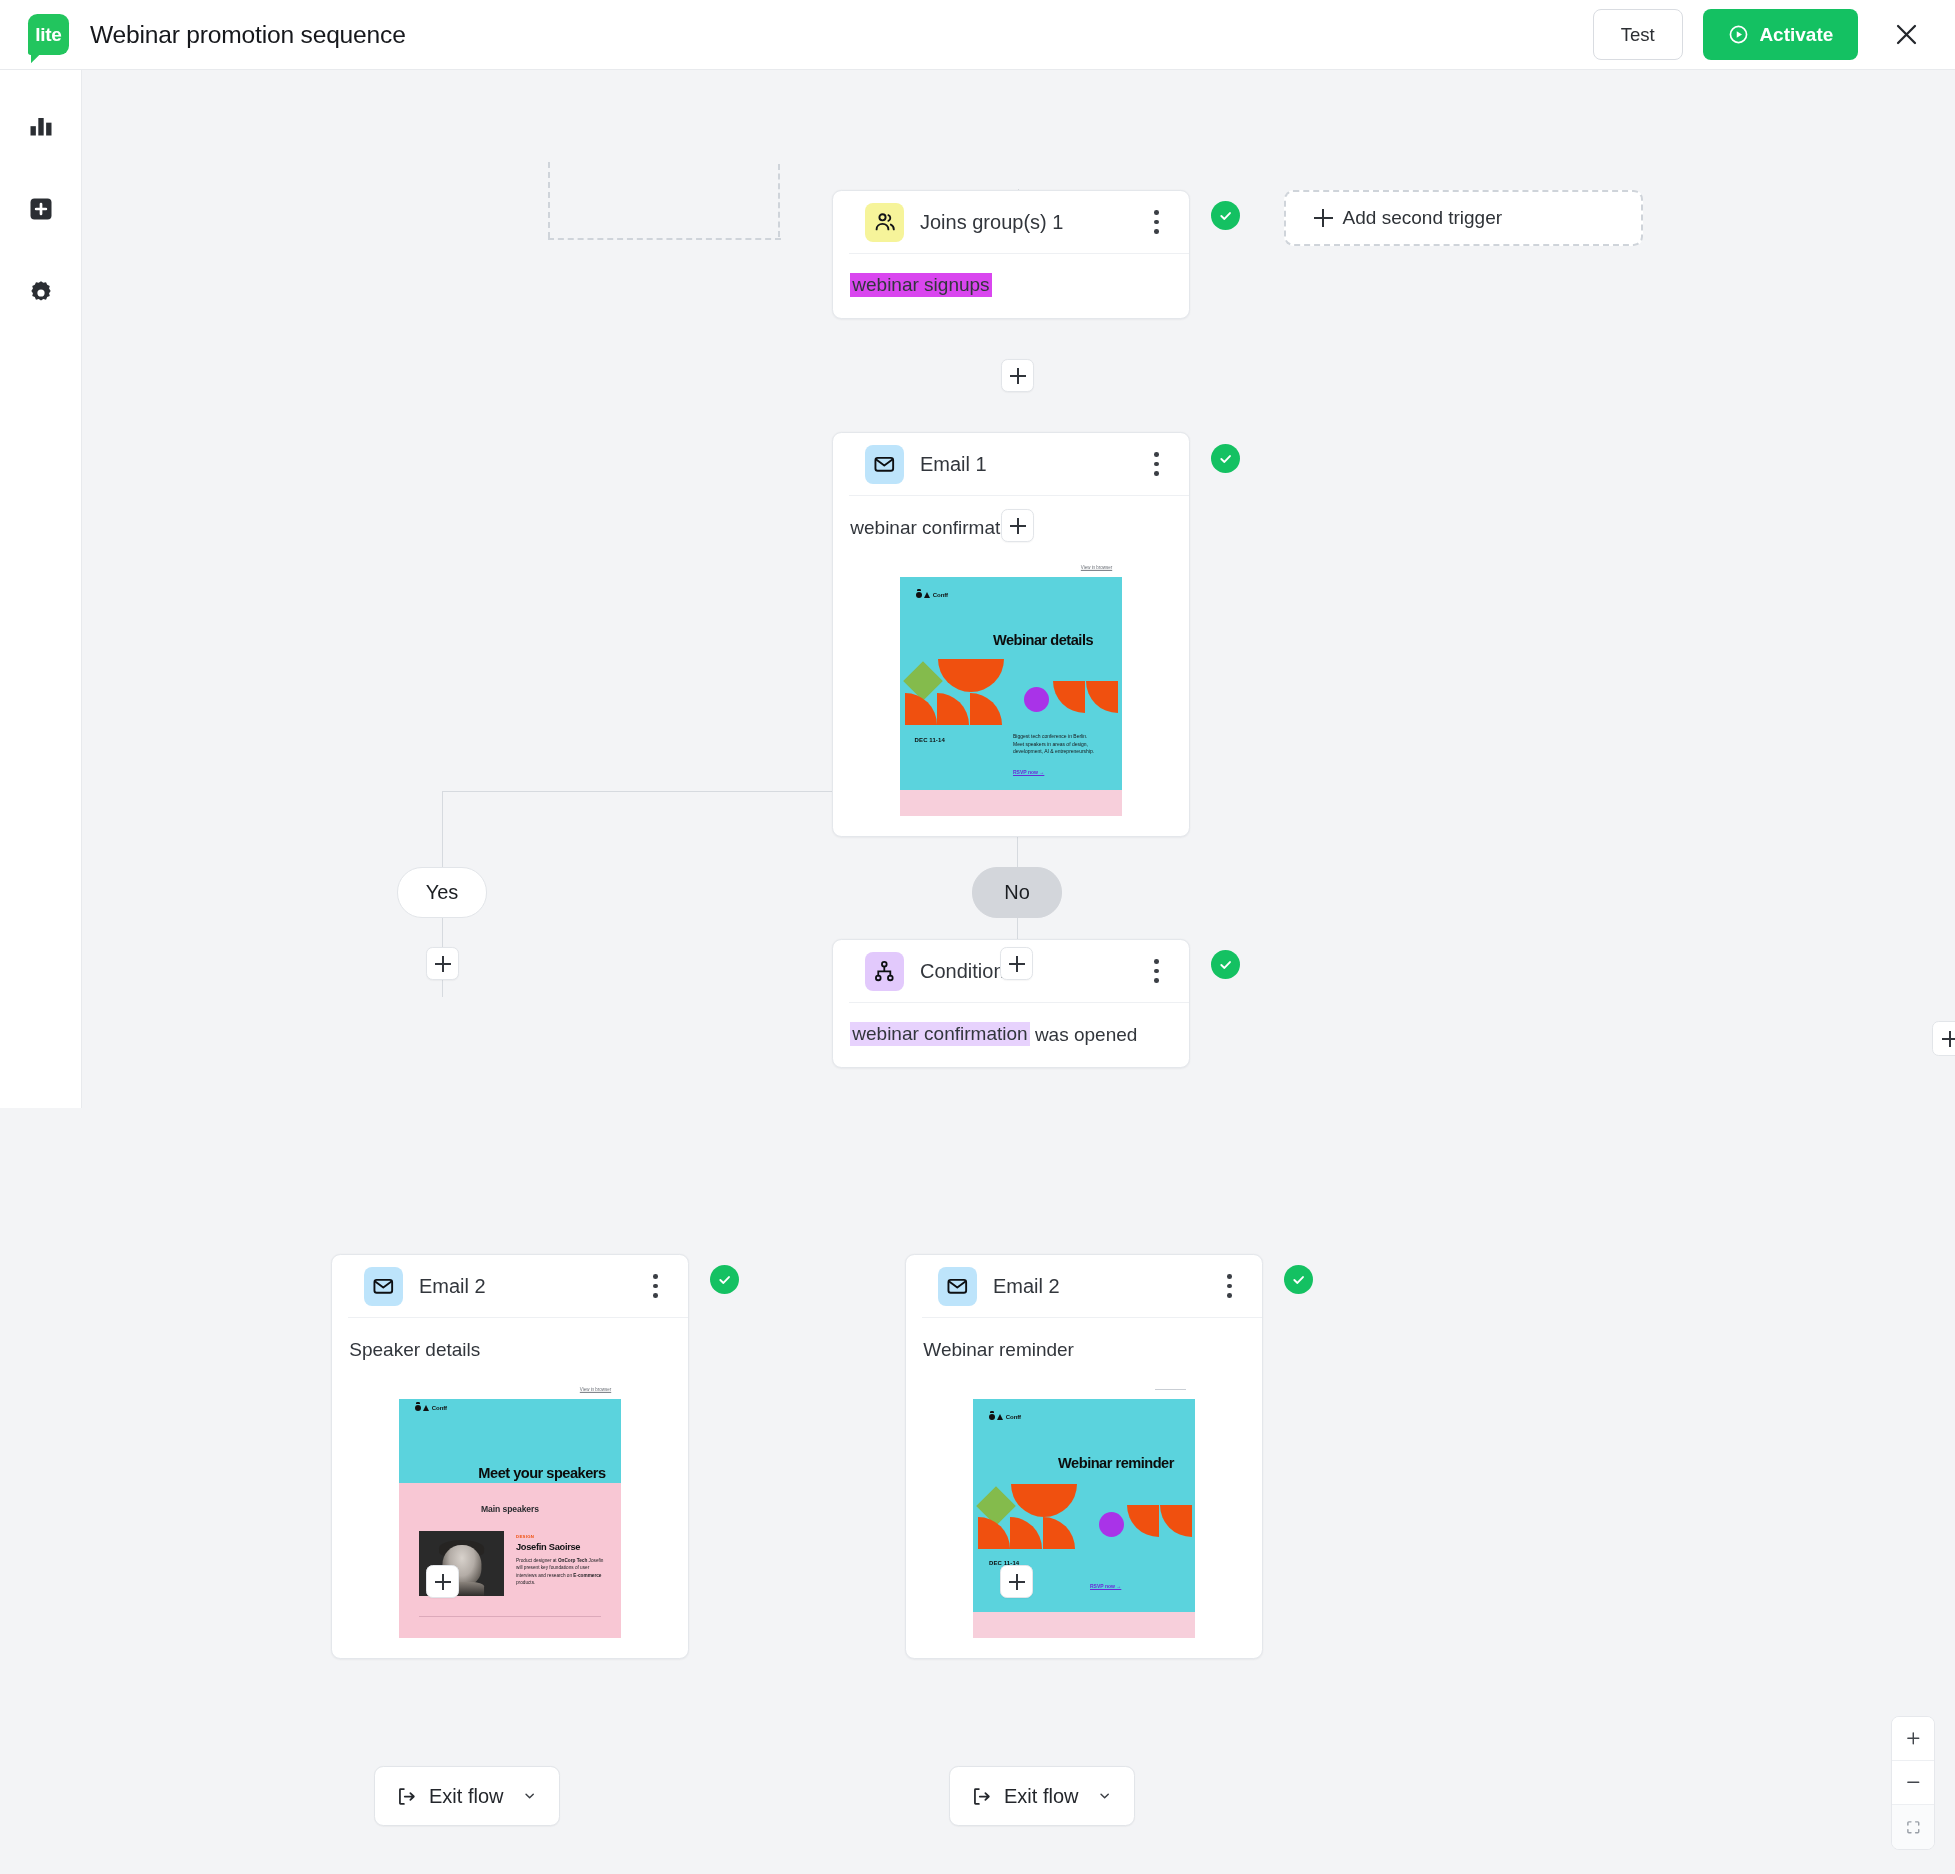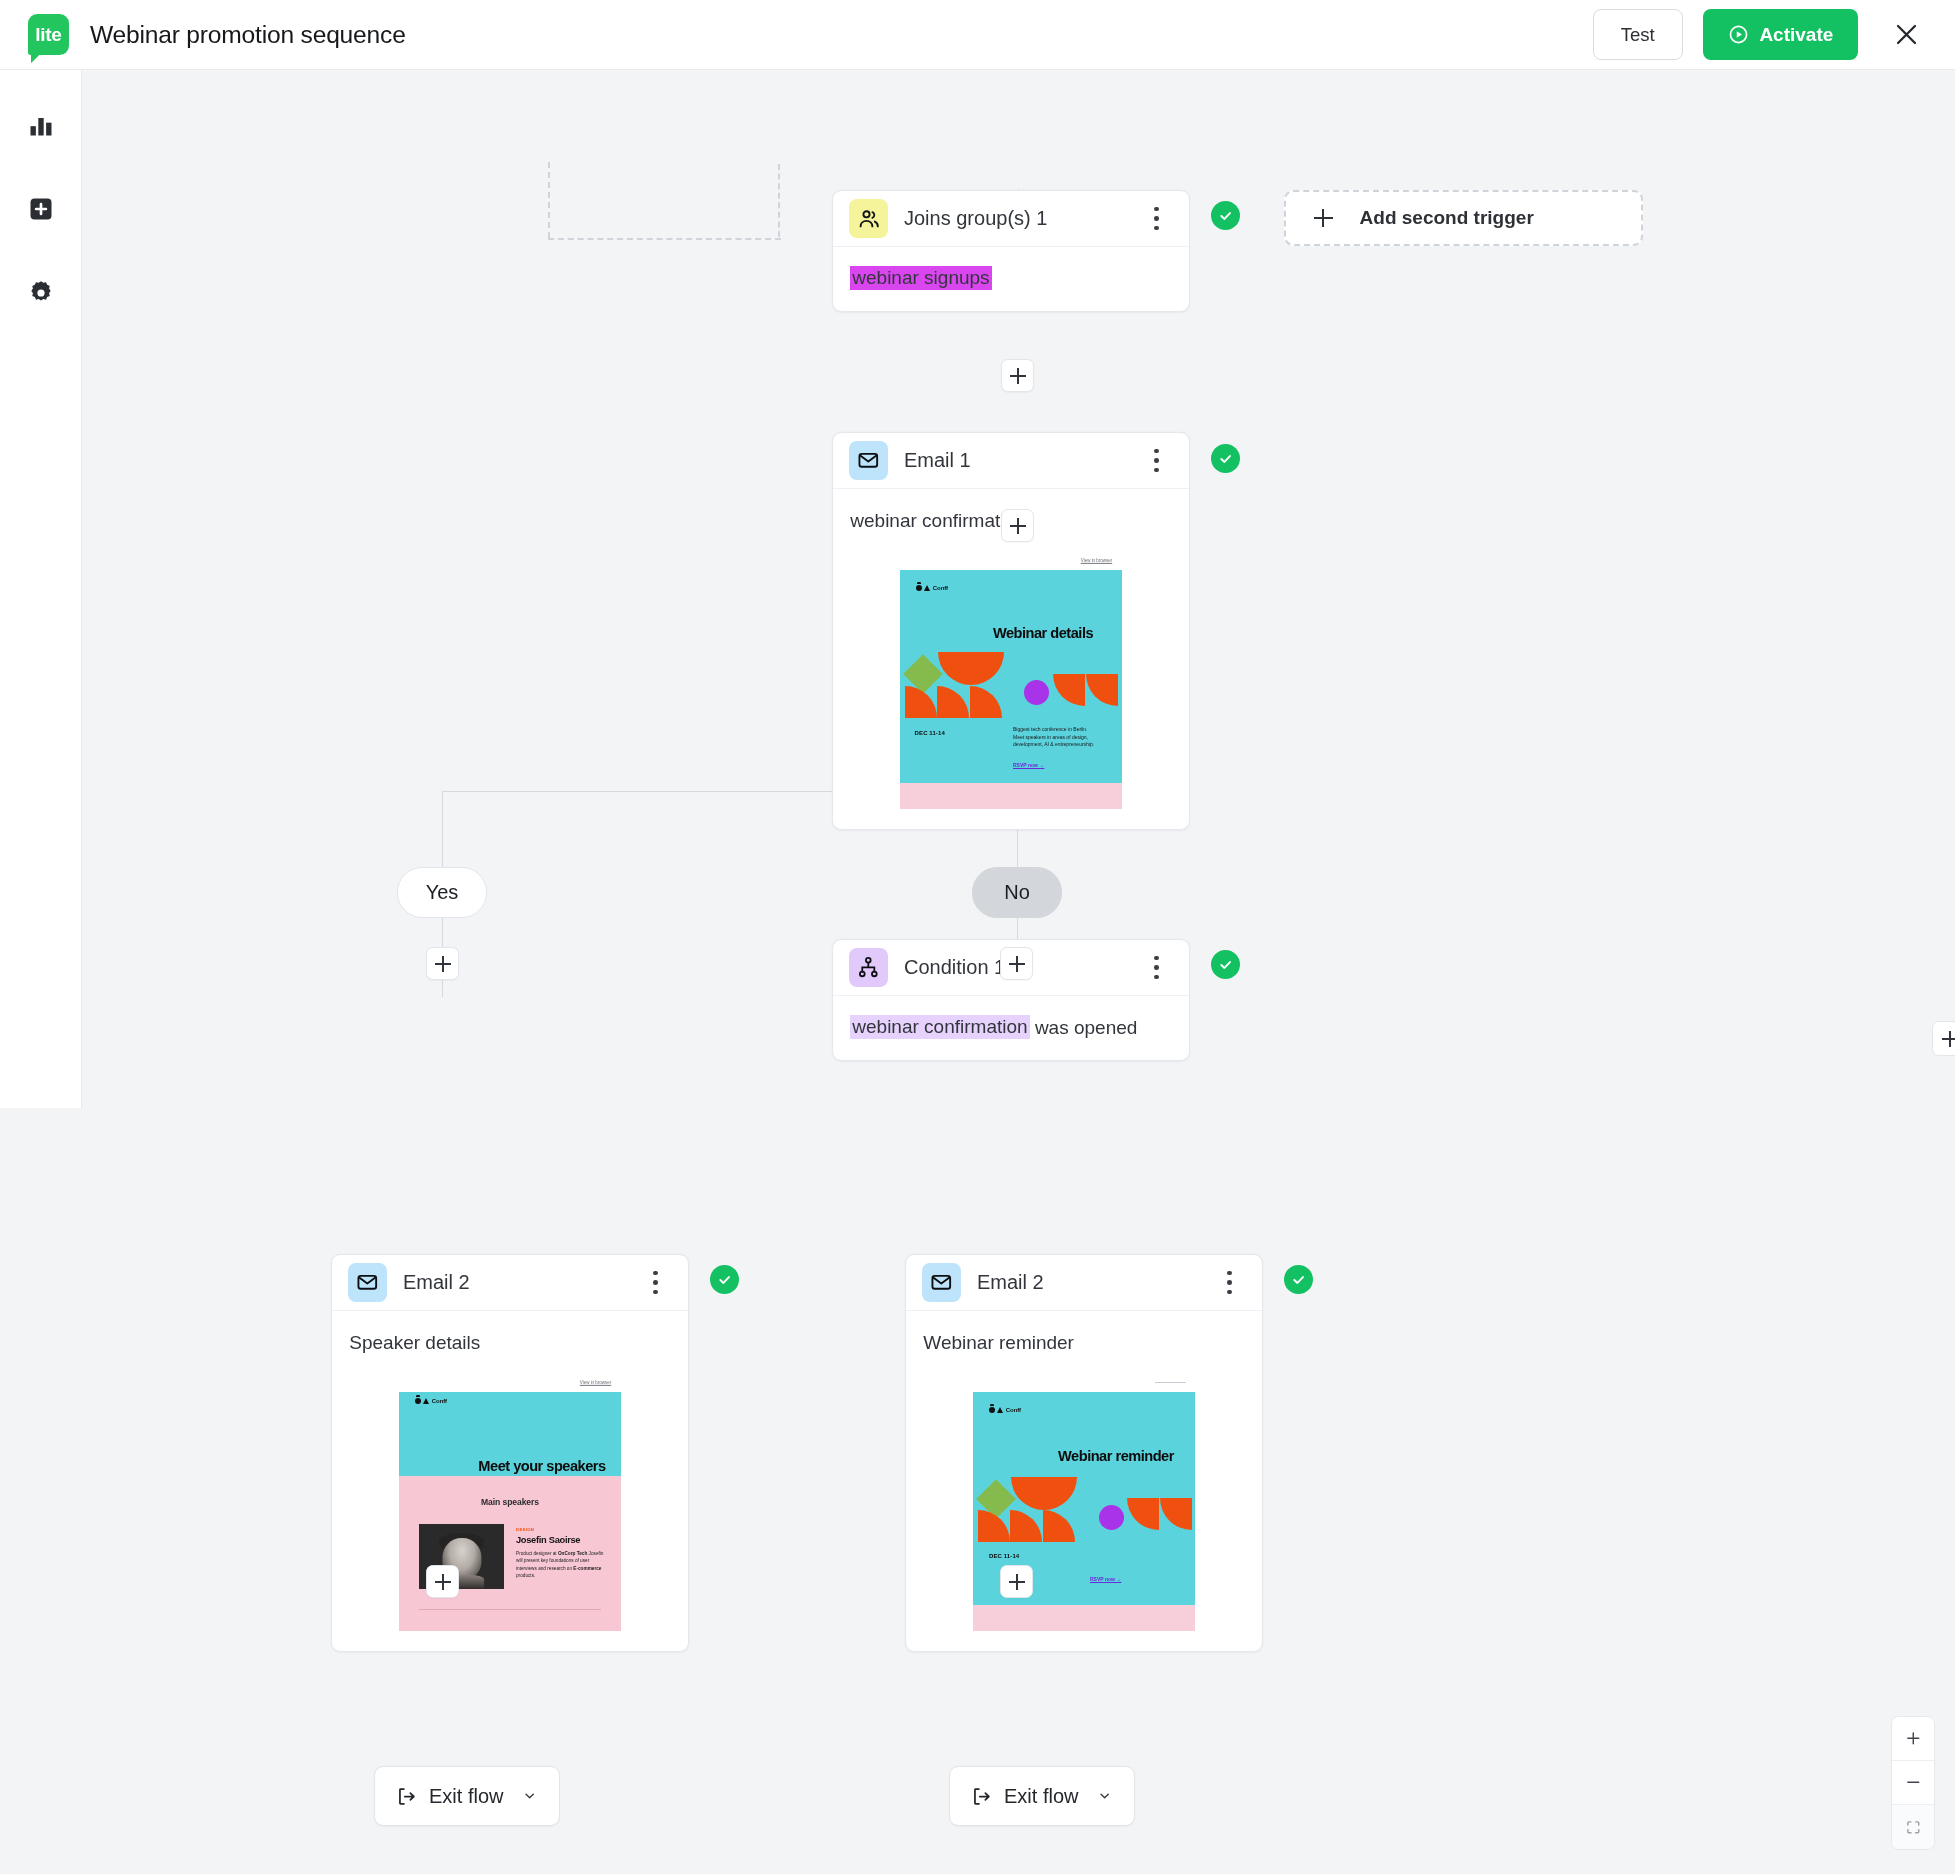--- a/index.html
+++ b/index.html
@@ -102,24 +102,25 @@
 
   
   .node {
     position: absolute;
     background: #fff;
     border: 1.3px solid #e4e7eb;
     border-radius: 9.3px;
     box-shadow: 0 0.7px 2px rgba(20,25,35,0.05);
   }
   .node-head {
-    height: 56px;
+    height: 63px;
     display: flex; align-items: center;
     padding: 0 17.3px 0 16px;
     border-bottom: 1.3px solid #eef0f3;
+    margin-left: 16px;
   }
   .node-icon {
     width: 39px; height: 39px; border-radius: 8px;
     display: flex; align-items: center; justify-content: center;
     flex: none;
   }
   .node-icon.yellow { background: #f6f49a; }
   .node-icon.blue   { background: #bde4fb; }
   .node-icon.purple { background: #e2c9fc; }
   .node-title {
@@ -161,24 +162,23 @@
     content: ""; position: absolute; background: #31353b;
   }
   .plus-btn::before { width: 16px; height: 2px; }
   .plus-btn::after  { width: 2px; height: 16px; }
 
   
   .add-trigger {
     position: absolute;
     height: 56px; padding: 0 28px;
     background: #fff; border: 2px dashed #cfd4da; border-radius: 9.3px;
-    display: flex; align-items: center; gap: 27px;
+    display: flex; align-items: center; gap: 10px;
     font-size: 19px; color: #2e3237; cursor: pointer;
     font-family: inherit;
-    font-weight: bold;
   }
   .add-trigger .pl { position: relative; width: 18.6px; height: 18.6px; flex: none; }
   .add-trigger .pl::before, .add-trigger .pl::after {
     content: ""; position: absolute; background: #2e3237;
   }
   .add-trigger .pl::before { top: 8.3px; left: 0; width: 18.6px; height: 2px; }
   .add-trigger .pl::after { left: 8.3px; top: 0; width: 2px; height: 18.6px; }
 
   
   .branch-pill {

